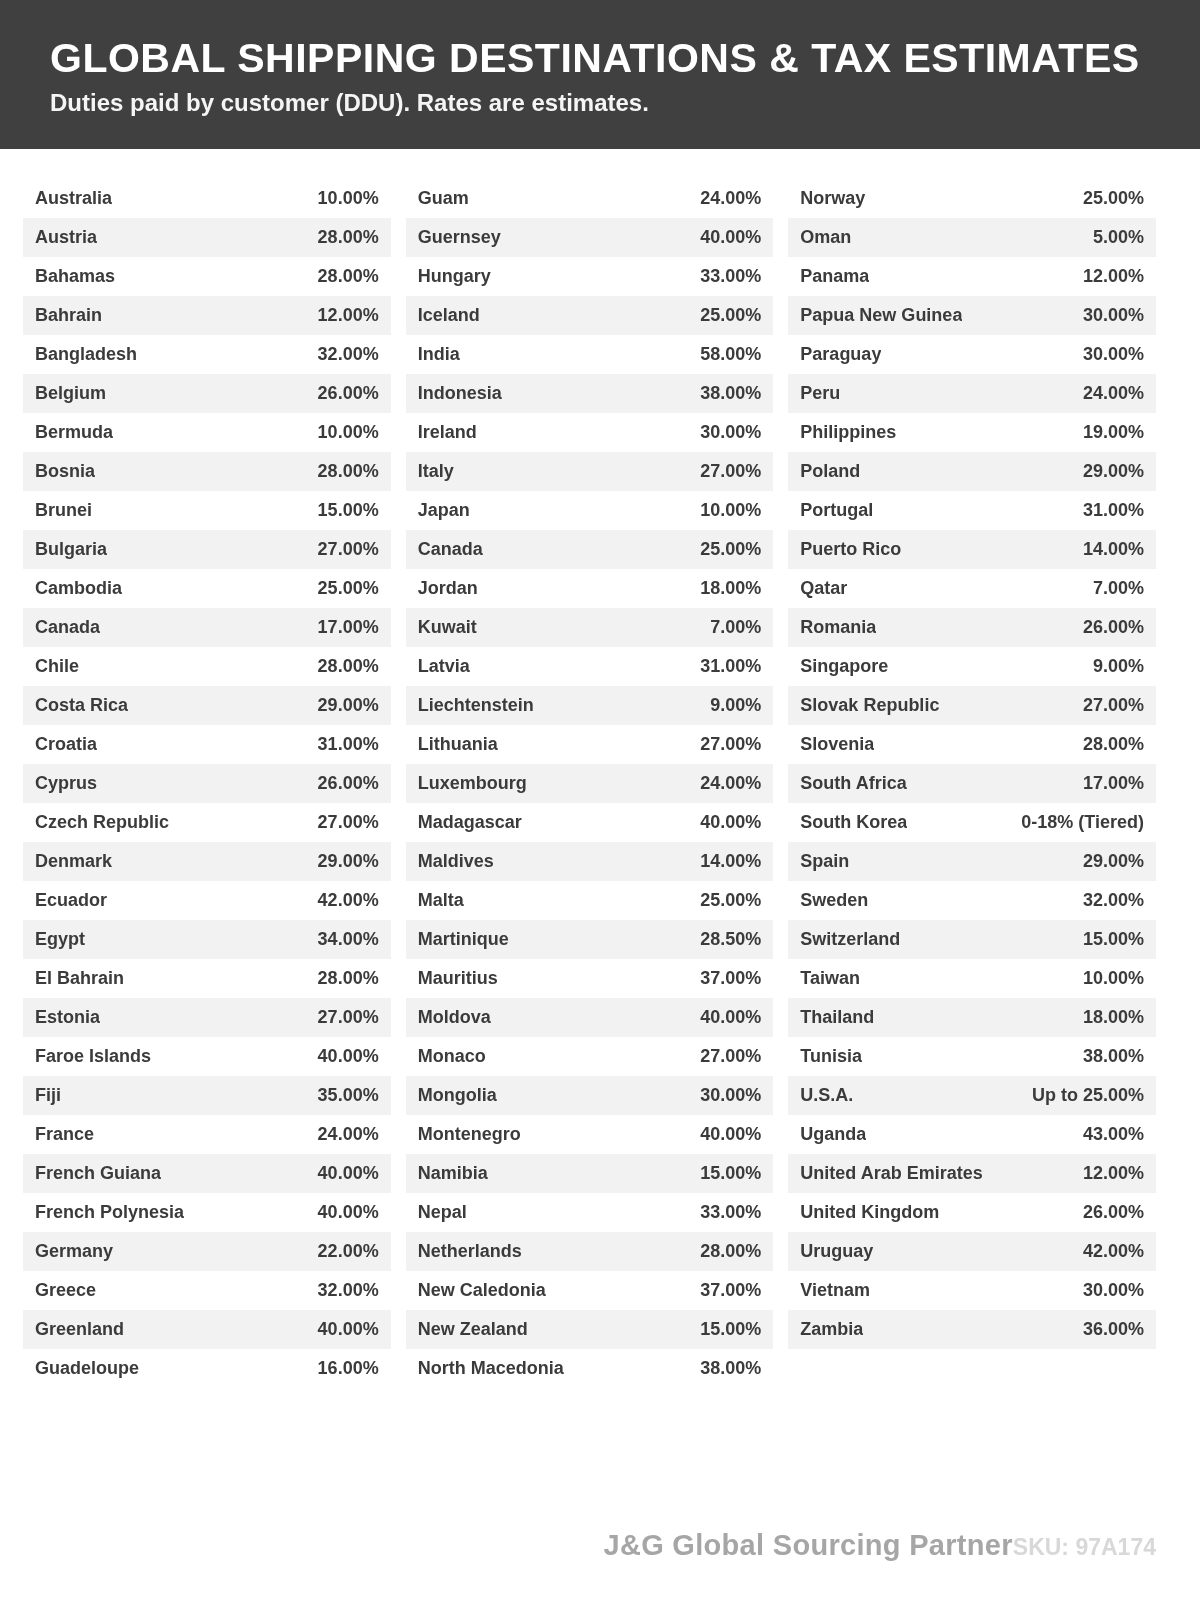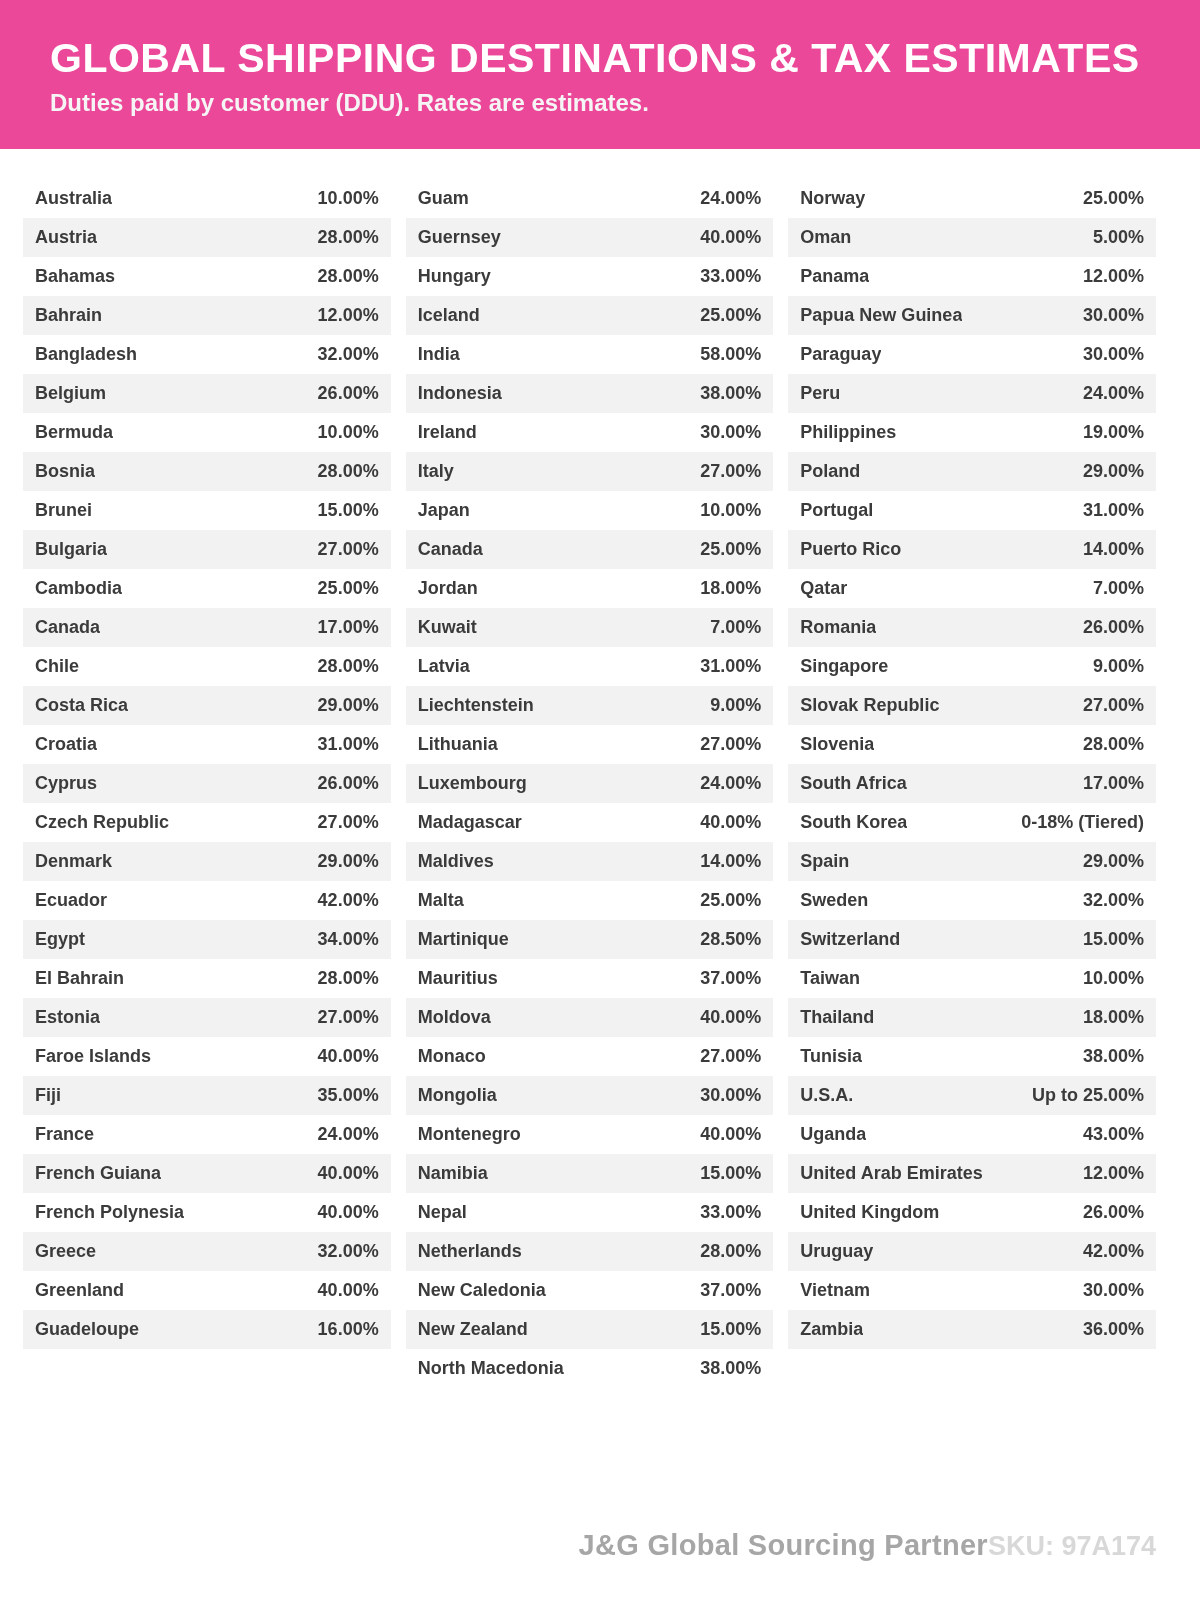--- a/index.html
+++ b/index.html
@@ -9,21 +9,21 @@
     height: 1600px;
     margin: 0 auto;
     font-family: "Liberation Sans", sans-serif;
     display: flex;
     flex-direction: column;
     overflow: hidden;
   }
 
   
   .page-header {
-    background: #ec4899;
+    background: #404040;
     padding: 36px 50px 32px 50px;
   }
   .page-title {
     color: #ffffff;
     font-size: 41px;
     font-weight: 800;
     letter-spacing: 0.5px;
     line-height: 1.1;
   }
   .page-subtitle {
@@ -75,21 +75,21 @@
     justify-content: flex-end;
     align-items: baseline;
   }
   .brand {
     font-size: 29px;
     font-weight: 800;
     color: #a6a6a6;
     letter-spacing: 0.3px;
   }
   .sku {
-    font-size: 27px;
+    font-size: 23px;
     font-weight: 700;
     color: #d8d8d8;
   }
 </style>
 </head>
 <body>
 
 <header class="page-header">
   <h1 class="page-title">GLOBAL SHIPPING DESTINATIONS &amp; TAX ESTIMATES</h1>
   <p class="page-subtitle">Duties paid by customer (DDU). Rates are estimates.</p>
@@ -199,20 +199,24 @@
       </div>
       <div class="row">
         <span class="country">French Guiana</span>
         <span class="rate">40.00%</span>
       </div>
       <div class="row">
         <span class="country">French Polynesia</span>
         <span class="rate">40.00%</span>
       </div>
       <div class="row">
+        <span class="country">Germany</span>
+        <span class="rate">22.00%</span>
+      </div>
+      <div class="row">
         <span class="country">Greece</span>
         <span class="rate">32.00%</span>
       </div>
       <div class="row">
         <span class="country">Greenland</span>
         <span class="rate">40.00%</span>
       </div>
       <div class="row">
         <span class="country">Guadeloupe</span>
         <span class="rate">16.00%</span>

